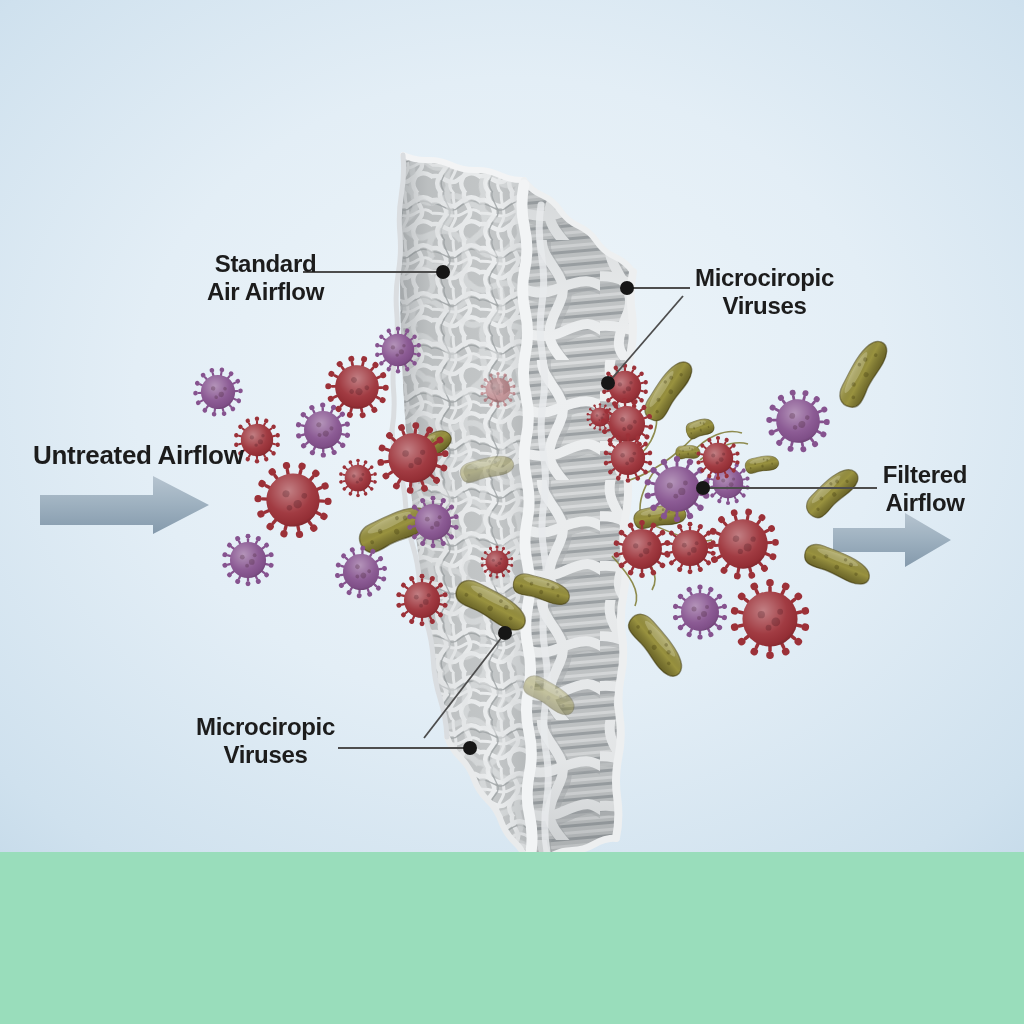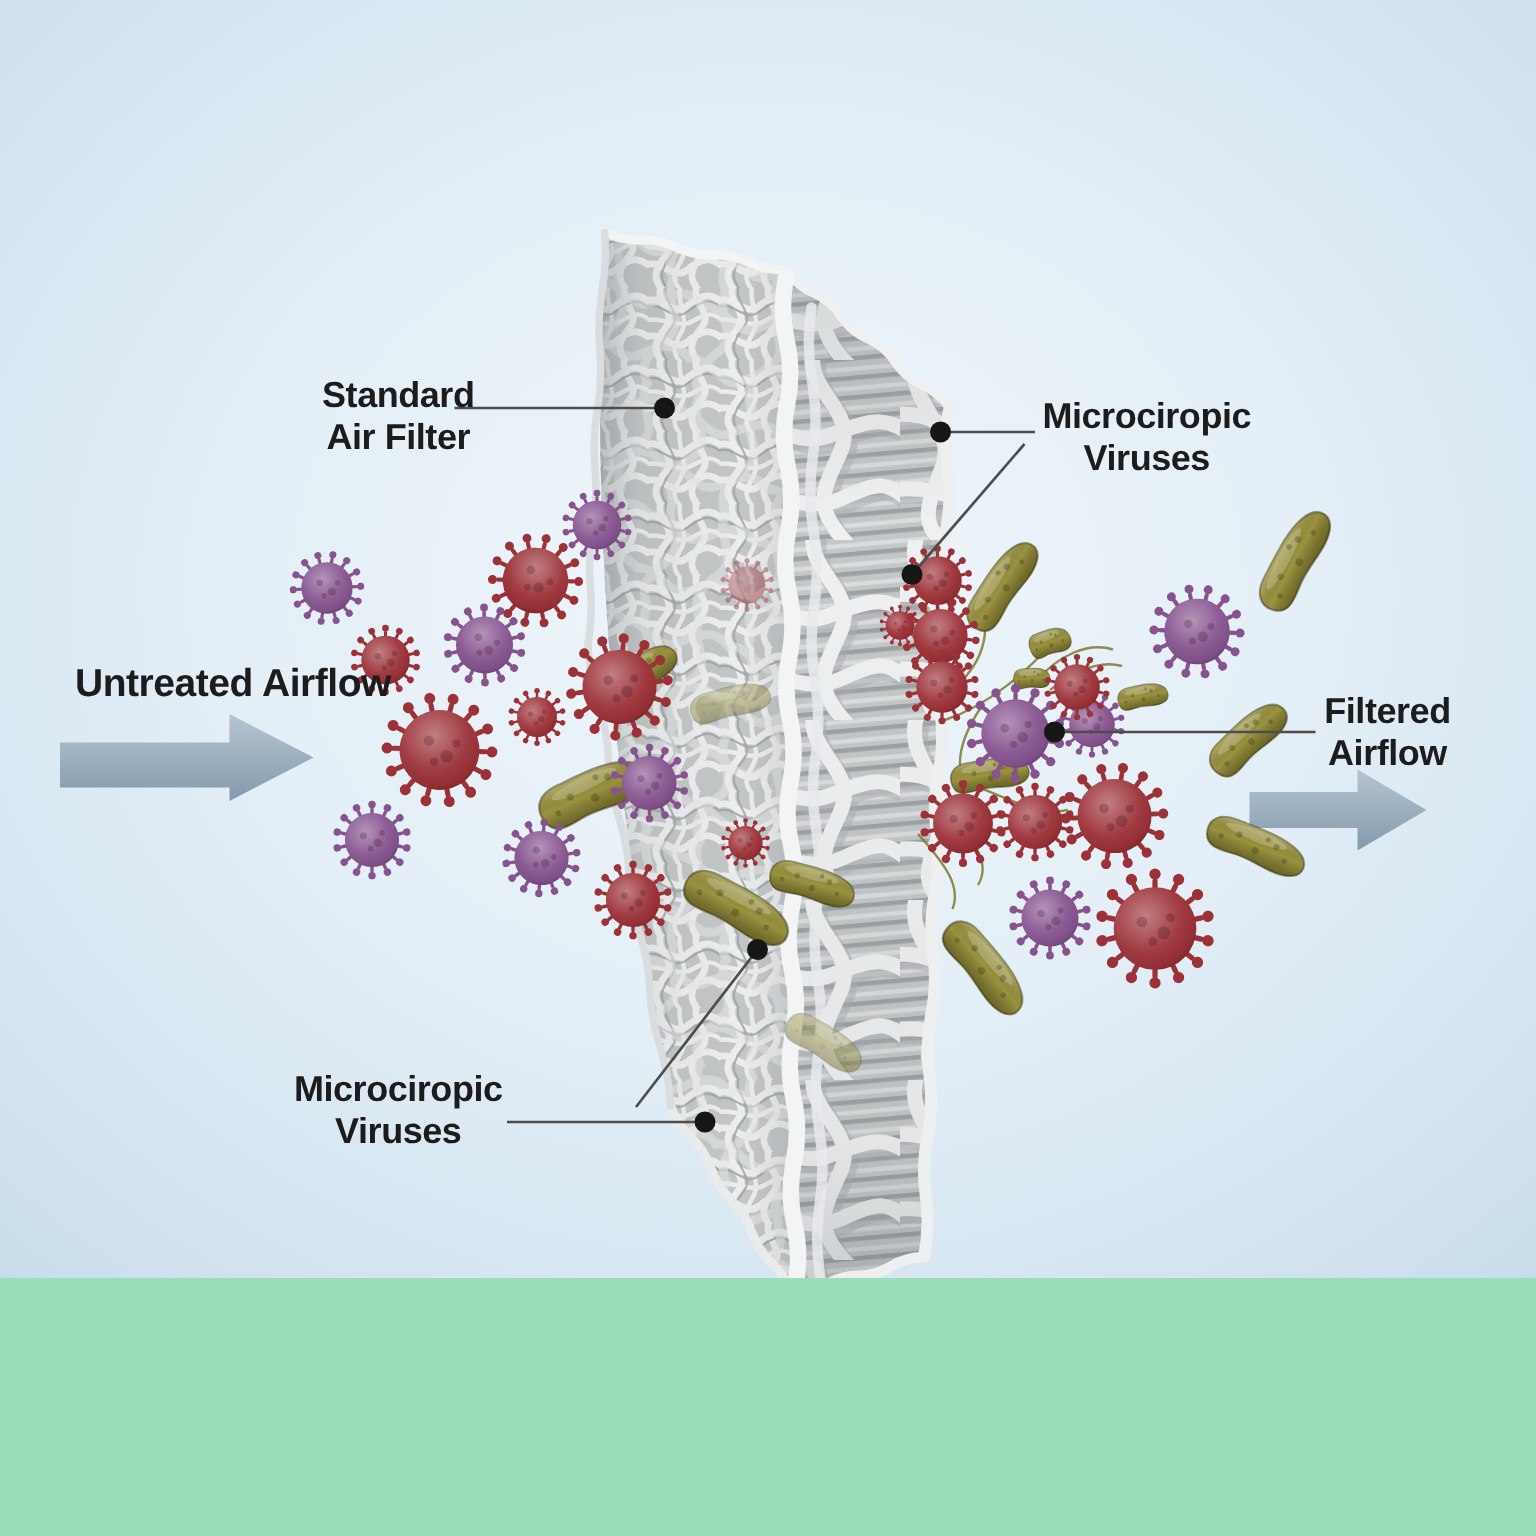--- a/index.html
+++ b/index.html
@@ -309,34 +309,34 @@
     <g>
       <line class="callout-line" x1="877" y1="488" x2="703" y2="488"></line>
       <circle class="callout-dot" cx="703" cy="488" r="7"></circle>
     </g>
 
     <path transform="translate(967,968)" d="M0,-27 C3,-9 9,-3 27,0 C9,3 3,9 0,27 C-3,9 -9,3 -27,0 C-9,-3 -3,-9 0,-27 Z" fill="#cfe0ed" opacity="0.9"></path>
   </svg>
 
   <div class="label" style="left:168px;top:250px;width:195px">
     <span>Standard</span>
-    <span>Air Filter</span>
+    <span>Air Airflow</span>
   </div>
 
   <div class="label" style="left:672px;top:264px;width:185px">
     <span>Microciropic</span>
     <span>Viruses</span>
   </div>
 
   <div class="label" style="left:168px;top:713px;width:195px">
     <span>Microciropic</span>
     <span>Viruses</span>
   </div>
 
-  <div class="label single" style="left:50px;top:440px;width:260px">
+  <div class="label single" style="left:33px;top:440px;width:260px">
     <span>Untreated Airflow</span>
   </div>
 
   <div class="label" style="left:855px;top:461px;width:140px">
     <span>Filtered</span>
     <span>Airflow</span>
   </div>
 
 </div>
 

